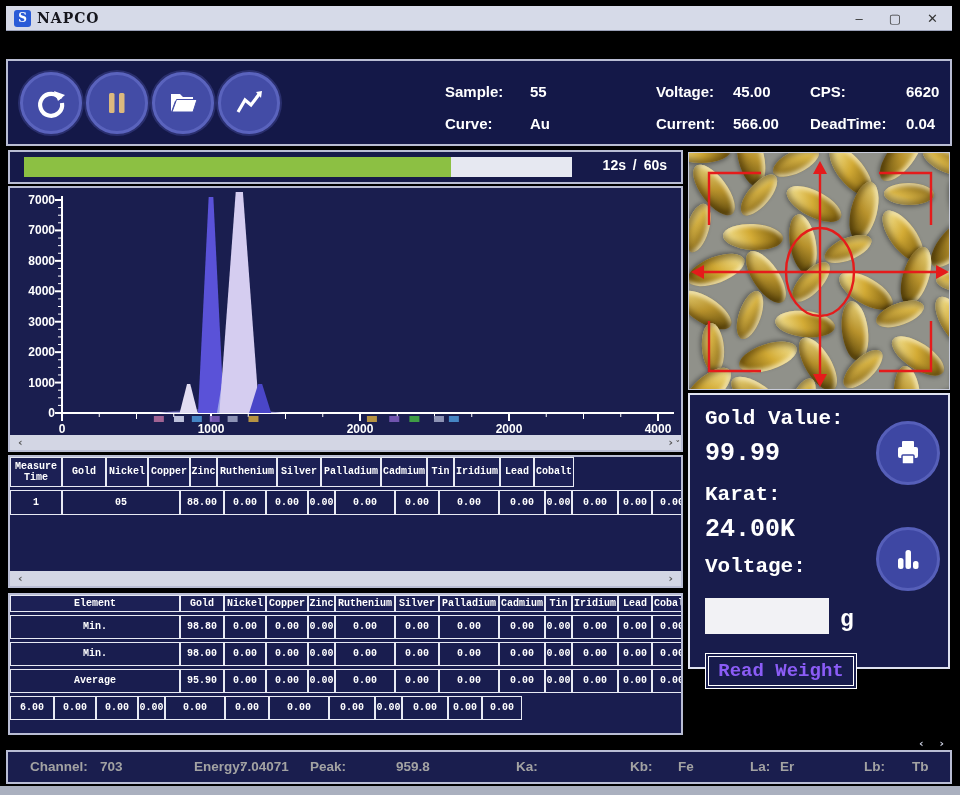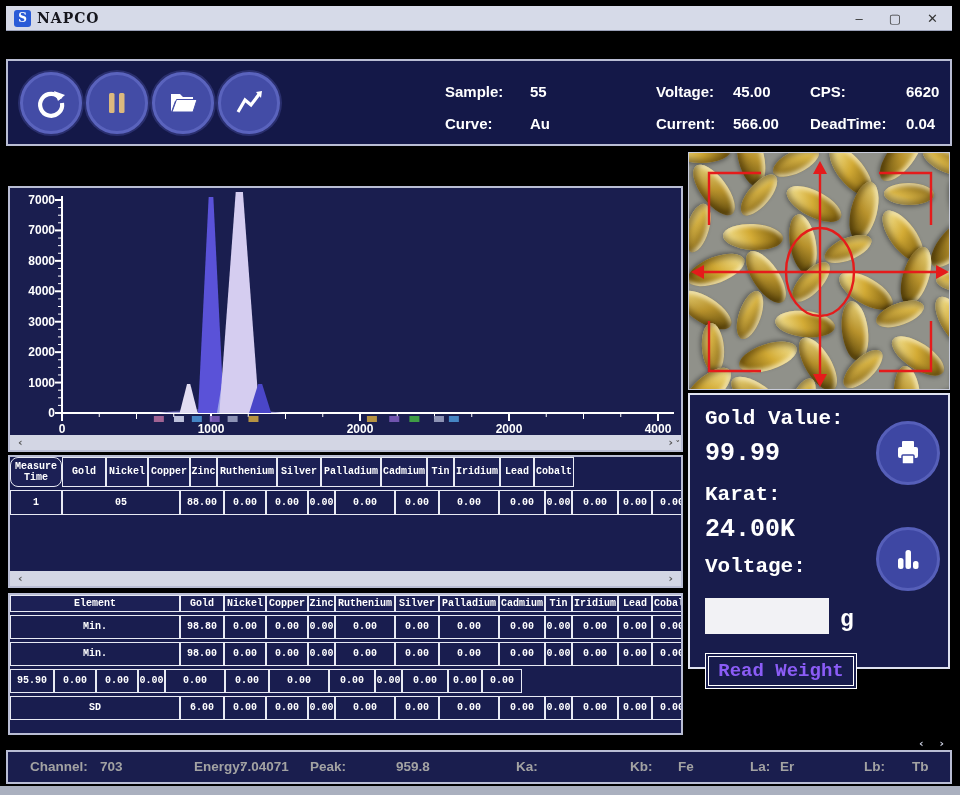--- a/index.html
+++ b/index.html
@@ -140,20 +140,30 @@
     <div class="tfield" style="left:648px;top:22px">Voltage:</div>
     <div class="tfield v" style="left:725px;top:22px">45.00</div>
     <div class="tfield" style="left:648px;top:54px">Current:</div>
     <div class="tfield v" style="left:725px;top:54px">566.00</div>
     <div class="tfield" style="left:802px;top:22px">CPS:</div>
     <div class="tfield v" style="left:898px;top:22px">6620</div>
     <div class="tfield" style="left:802px;top:54px">DeadTime:</div>
     <div class="tfield v" style="left:898px;top:54px">0.04</div>
   </div>
 
+  <div class="progress-panel">
+    <div class="ptrack">
+      <div class="pfill" id="pfill" style="width: 78%; background: rgb(140, 192, 67);"></div>
+    </div>
+    <div class="ptime">
+      <b>12s</b>
+      <span>/</span>
+      <b>60s</b>
+    </div>
+  </div>
 
   <div class="chart-panel">
     <svg id="spectrum" viewBox="0 0 672 250" width="672" height="250">
         <line x1="52" y1="225" x2="664" y2="225" stroke="#fff" stroke-width="2"></line>
         <line x1="52" y1="8" x2="52" y2="225" stroke="#fff" stroke-width="2"></line>
         <line x1="52" y1="225" x2="52" y2="233" stroke="#fff" stroke-width="2"></line>
         <line x1="89.25" y1="225" x2="89.25" y2="229" stroke="#fff" stroke-width="1"></line>
         <line x1="126.5" y1="225" x2="126.5" y2="231" stroke="#fff" stroke-width="1"></line>
         <line x1="163.75" y1="225" x2="163.75" y2="229" stroke="#fff" stroke-width="1"></line>
         <line x1="201" y1="225" x2="201" y2="233" stroke="#fff" stroke-width="2"></line>
@@ -232,21 +242,21 @@
     <div class="hscroll">
       <span>‹</span>
       <span>›</span>
     </div>
     <div class="corner-glyph">˅</div>
   </div>
 
   <div class="table-panel" id="results-panel">
     <div id="results-table">
         <div class="trow thead">
-          <div class="tcell th" style="width: 52px; height: 30px; border-radius: 8px;">Measure Time</div>
+          <div class="tcell th" style="width: 52px; height: 30px;">Measure Time</div>
           <div class="tcell th" style="width: 44px; height: 30px;">Gold</div>
           <div class="tcell th" style="width: 42px; height: 30px;">Nickel</div>
           <div class="tcell th" style="width: 42px; height: 30px;">Copper</div>
           <div class="tcell th" style="width: 27px; height: 30px;">Zinc</div>
           <div class="tcell th" style="width: 60px; height: 30px;">Ruthenium</div>
           <div class="tcell th" style="width: 44px; height: 30px;">Silver</div>
           <div class="tcell th" style="width: 60px; height: 30px;">Palladium</div>
           <div class="tcell th" style="width: 46px; height: 30px;">Cadmium</div>
           <div class="tcell th" style="width: 27px; height: 30px;">Tin</div>
           <div class="tcell th" style="width: 46px; height: 30px;">Iridium</div>
@@ -317,35 +327,35 @@
           <div class="tcell" style="width: 60px; height: 24px;">0.00</div>
           <div class="tcell" style="width: 44px; height: 24px;">0.00</div>
           <div class="tcell" style="width: 60px; height: 24px;">0.00</div>
           <div class="tcell" style="width: 46px; height: 24px;">0.00</div>
           <div class="tcell" style="width: 27px; height: 24px;">0.00</div>
           <div class="tcell" style="width: 46px; height: 24px;">0.00</div>
           <div class="tcell" style="width: 34px; height: 24px;">0.00</div>
           <div class="tcell" style="width: 40px; height: 24px;">0.00</div>
         </div>
         <div class="trow">
+          <div class="tcell" style="width: 170px; height: 24px;">Average</div>
           <div class="tcell" style="width: 44px; height: 24px;">95.90</div>
           <div class="tcell" style="width: 42px; height: 24px;">0.00</div>
           <div class="tcell" style="width: 42px; height: 24px;">0.00</div>
           <div class="tcell" style="width: 27px; height: 24px;">0.00</div>
           <div class="tcell" style="width: 60px; height: 24px;">0.00</div>
           <div class="tcell" style="width: 44px; height: 24px;">0.00</div>
           <div class="tcell" style="width: 60px; height: 24px;">0.00</div>
           <div class="tcell" style="width: 46px; height: 24px;">0.00</div>
           <div class="tcell" style="width: 27px; height: 24px;">0.00</div>
           <div class="tcell" style="width: 46px; height: 24px;">0.00</div>
           <div class="tcell" style="width: 34px; height: 24px;">0.00</div>
           <div class="tcell" style="width: 40px; height: 24px;">0.00</div>
         </div>
         <div class="trow">
-          <div class="tcell" style="width: 170px; height: 24px;">SD</div>
           <div class="tcell" style="width: 44px; height: 24px;">6.00</div>
           <div class="tcell" style="width: 42px; height: 24px;">0.00</div>
           <div class="tcell" style="width: 42px; height: 24px;">0.00</div>
           <div class="tcell" style="width: 27px; height: 24px;">0.00</div>
           <div class="tcell" style="width: 60px; height: 24px;">0.00</div>
           <div class="tcell" style="width: 44px; height: 24px;">0.00</div>
           <div class="tcell" style="width: 60px; height: 24px;">0.00</div>
           <div class="tcell" style="width: 46px; height: 24px;">0.00</div>
           <div class="tcell" style="width: 27px; height: 24px;">0.00</div>
           <div class="tcell" style="width: 46px; height: 24px;">0.00</div>

